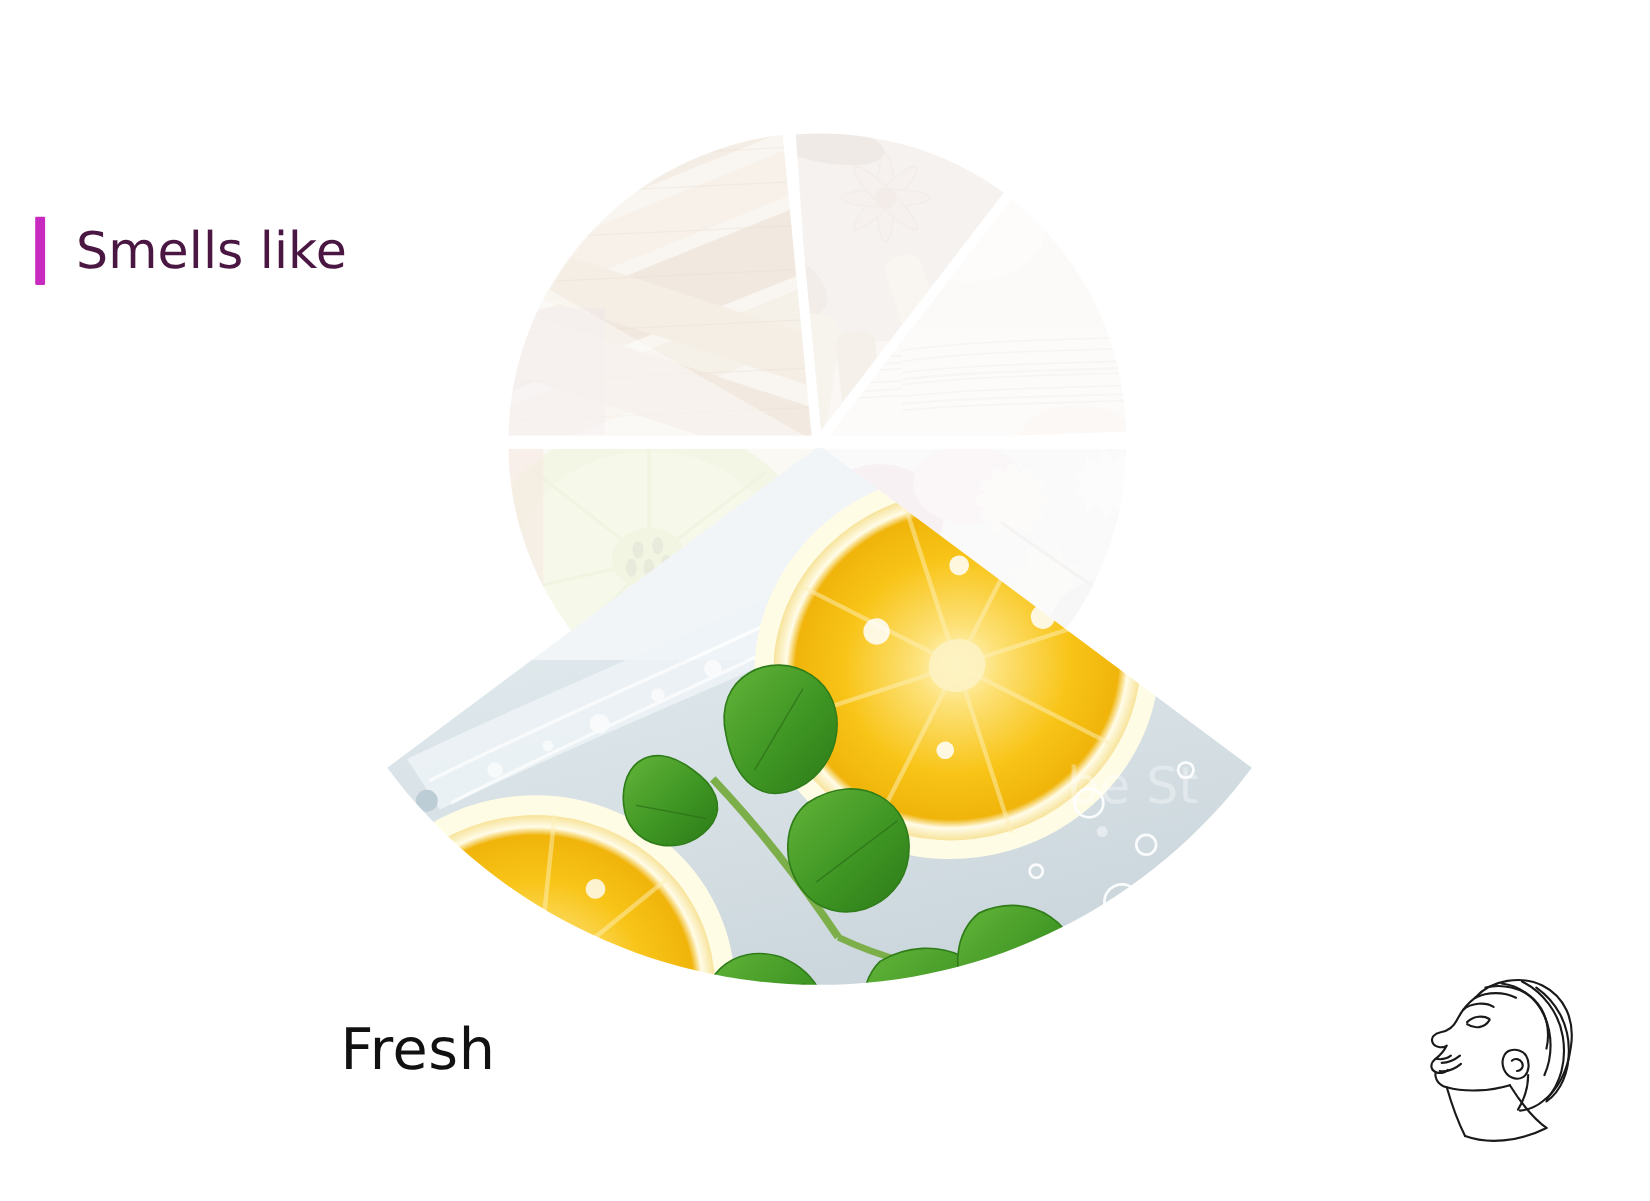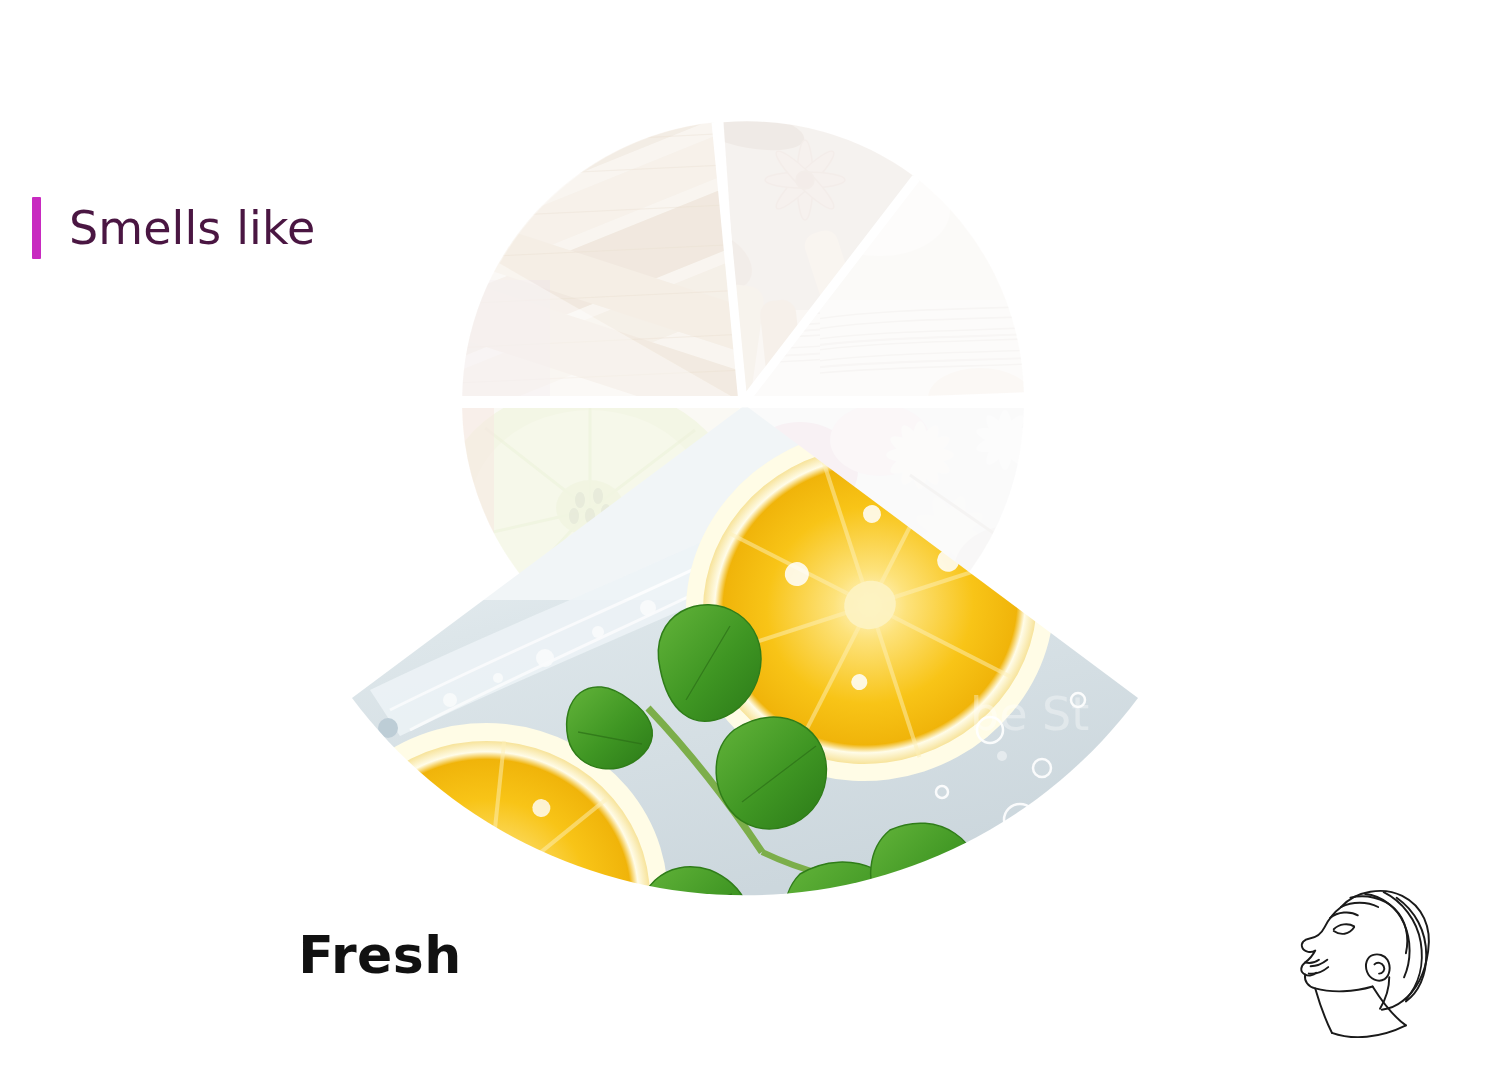--- a/index.html
+++ b/index.html
@@ -56,21 +56,21 @@
     left: 0;
     top: 925px;
     width: 1500px;
     text-align: center;
     pointer-events: none;
   }
   #fresh-caption .label {
     display: inline-block;
     margin-left: -740px;
     font-size: 52px;
-    font-weight: 700;
+    font-weight: 400;
     color: #111111;
     letter-spacing: 0.5px;
   }
 
   
   #nose-icon {
     position: absolute;
     left: 1285px;
     top: 870px;
     width: 190px;

